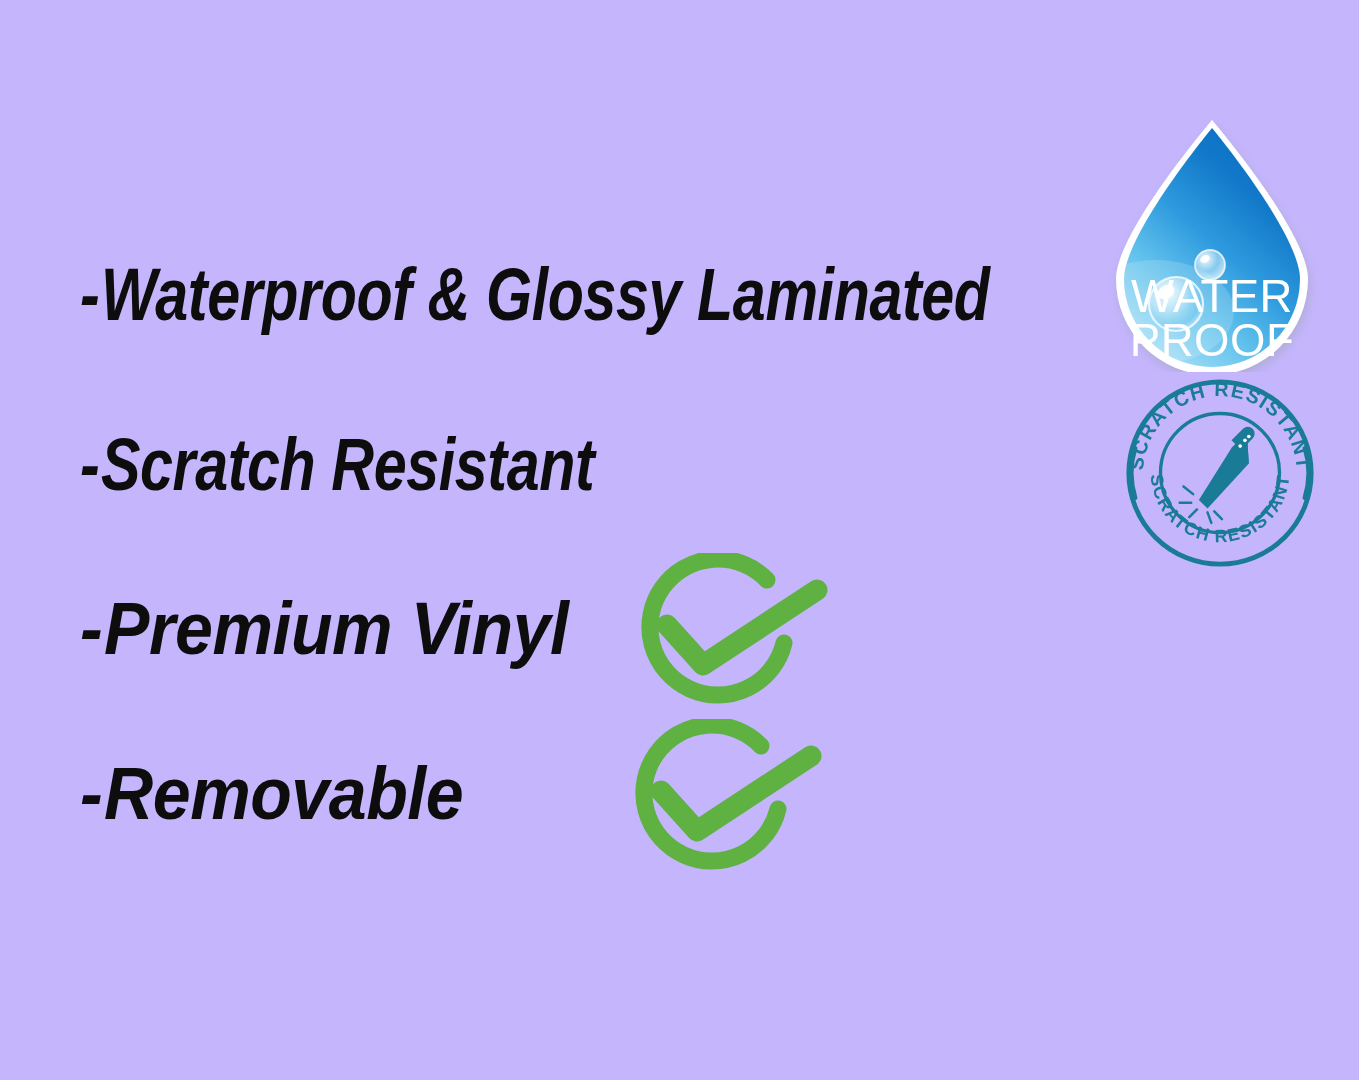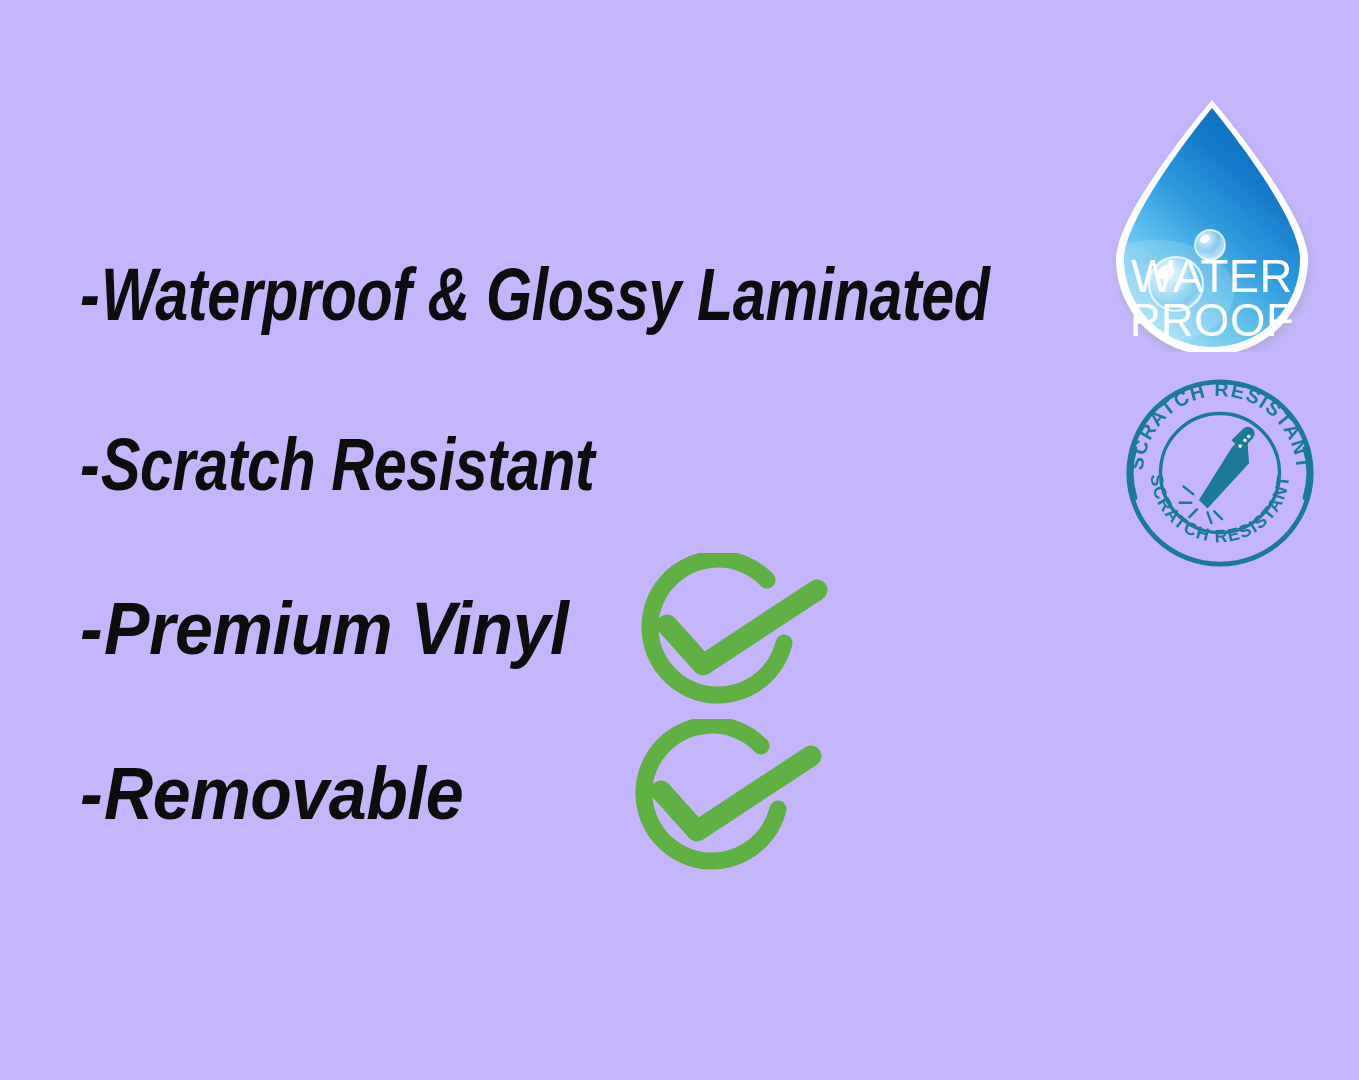--- a/index.html
+++ b/index.html
@@ -47,21 +47,21 @@
 
   #feature-line-1 { left: 80px; top: 258px; }
   #feature-line-2 { left: 80px; top: 428px; }
   #feature-line-3 { left: 80px; top: 592px; }
   #feature-line-4 { left: 80px; top: 757px; }
 
   
   #waterproof-badge {
     position: absolute;
     left: 1104px;
-    top: 96px;
+    top: 116px;
     width: 216px;
     height: 256px;
   }
   #waterproof-badge svg { display: block; width: 100%; height: 100%; }
 
   
   #scratch-badge {
     position: absolute;
     left: 1124px;
     top: 377px;

